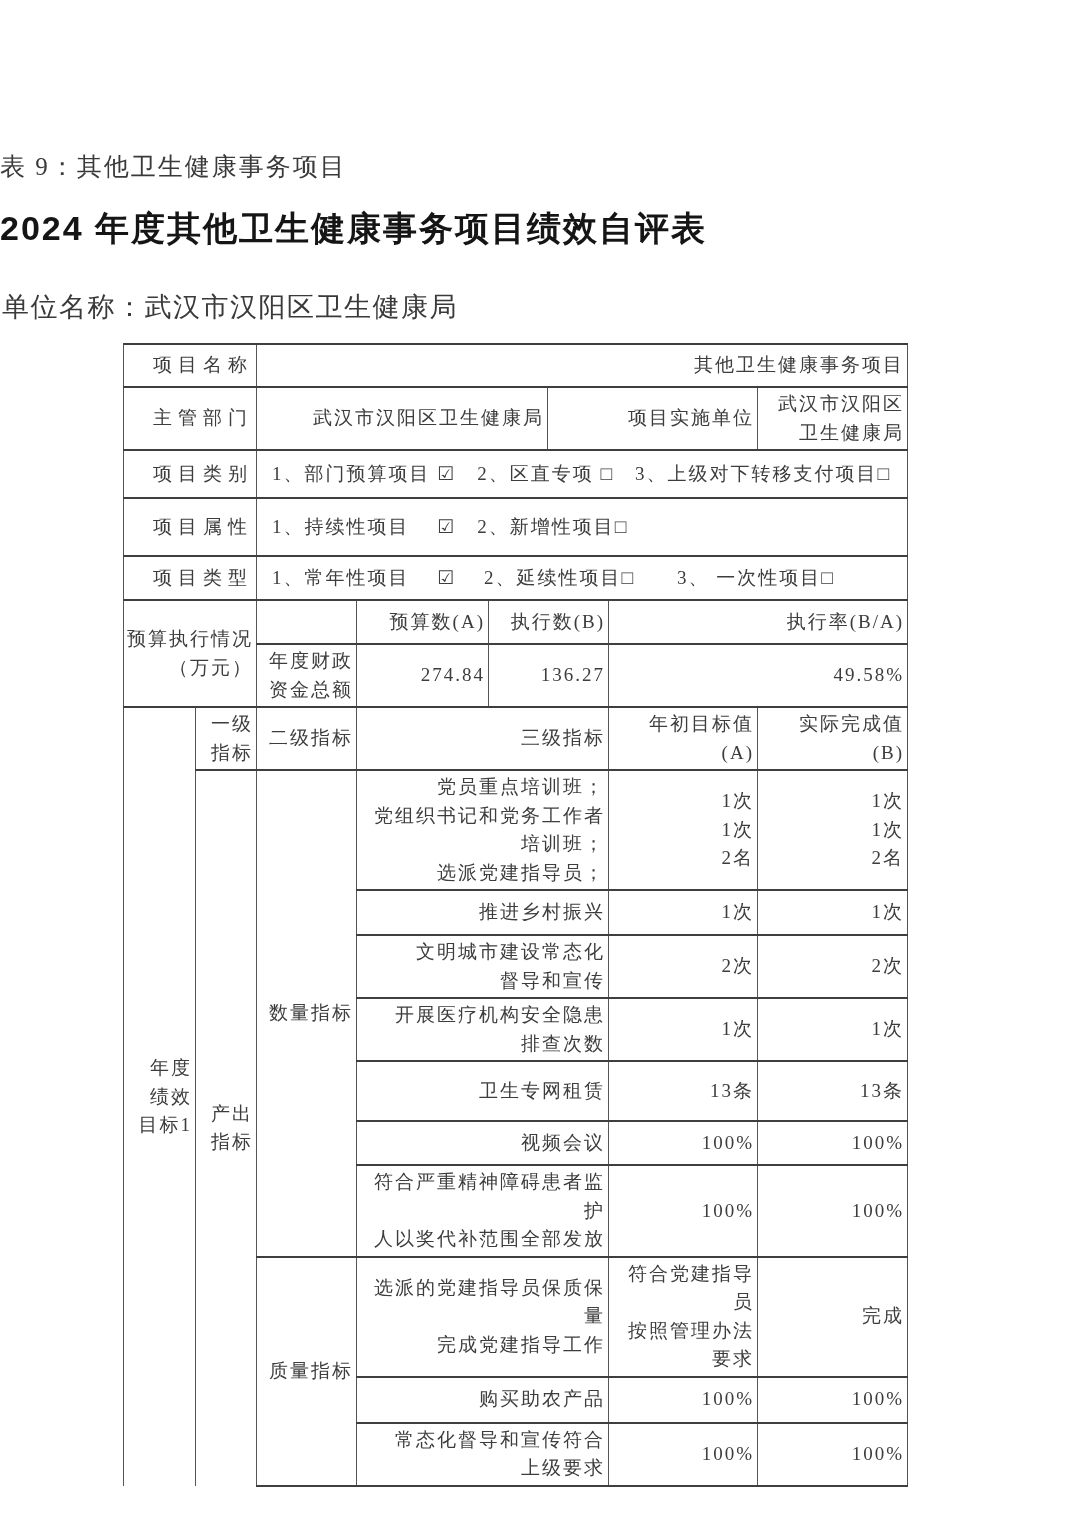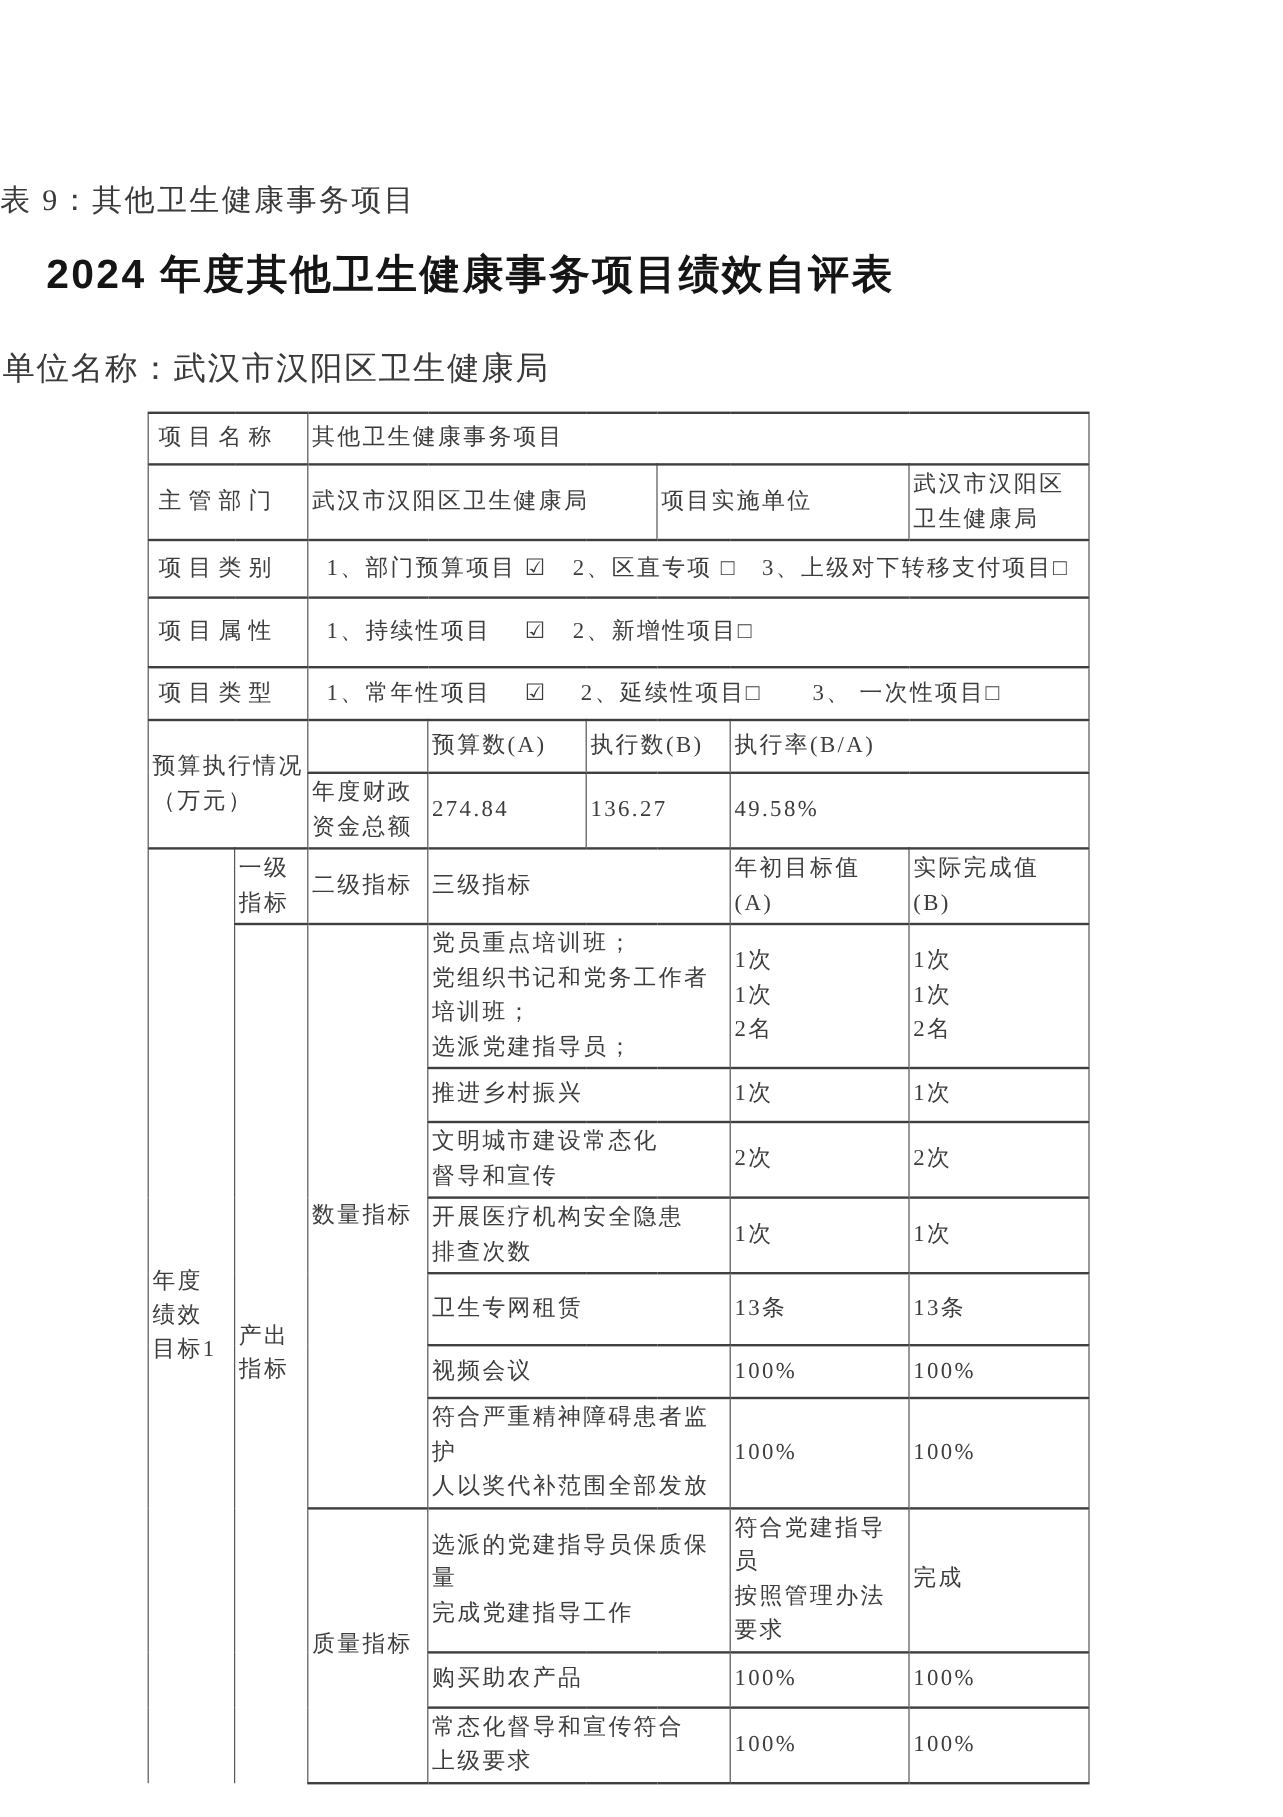--- a/index.html
+++ b/index.html
@@ -11,39 +11,38 @@
   }
   .page{position:relative;width:1069px;height:1514px;background:#fff;overflow:hidden;}
   .content{position:absolute;left:123px;top:0;width:784px;}
 
   .table-label{
     position:absolute;left:0;top:150px;
     font-size:25px;letter-spacing:2px;color:#3a3a3a;white-space:nowrap;
   }
   .page-title{
     position:absolute;left:0;top:206px;width:784px;
-    text-align:center;
     font-family:"Liberation Sans","DejaVu Sans",sans-serif;
     font-weight:bold;font-size:34px;letter-spacing:2px;color:#151515;white-space:nowrap;
   }
   .unit-name{
     position:absolute;left:2px;top:289px;
     font-size:27px;letter-spacing:1.5px;color:#3a3a3a;white-space:nowrap;
   }
 
   table.main{
     position:absolute;left:0;top:343px;
     width:784px;table-layout:fixed;border-collapse:collapse;
   }
   td{
     border:1px solid #555555;
     border-top:2px solid #3f3f3f;
     border-bottom:2px solid #3f3f3f;
     font-size:19px;letter-spacing:2px;line-height:1.5;
-    text-align:left;vertical-align:middle;
+    text-align:right;vertical-align:middle;
     padding:2px 3px;
     white-space:pre-line;
     overflow:hidden;
     color:#3d3d3d;
   }
   td.lbl{letter-spacing:6px;padding-left:8px;}
   td.left{text-align:left;padding-left:15px;letter-spacing:2px;}
   td.no-bottom{border-bottom:none;margin-top:12px;}
   td.num{letter-spacing:2px;font-family:Liberation Serif, serif;}
 </style>

